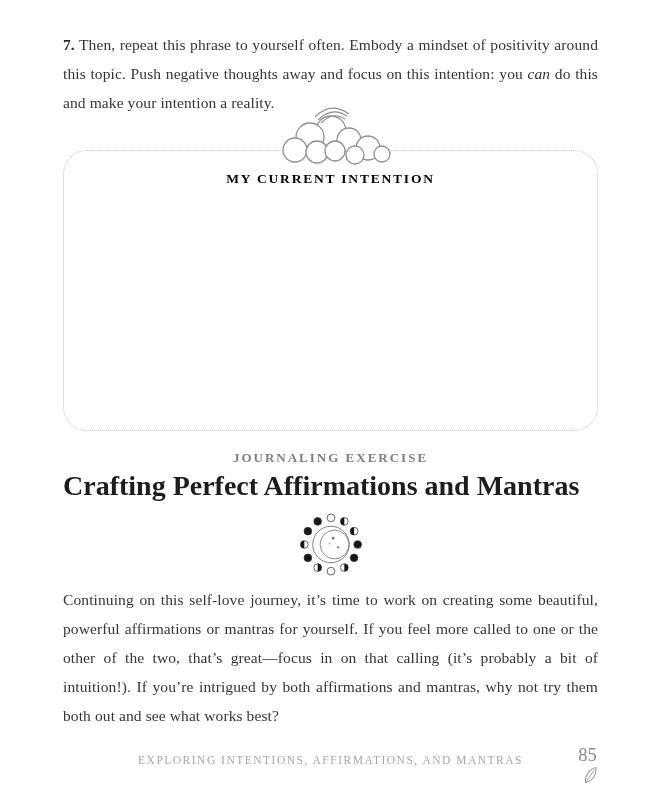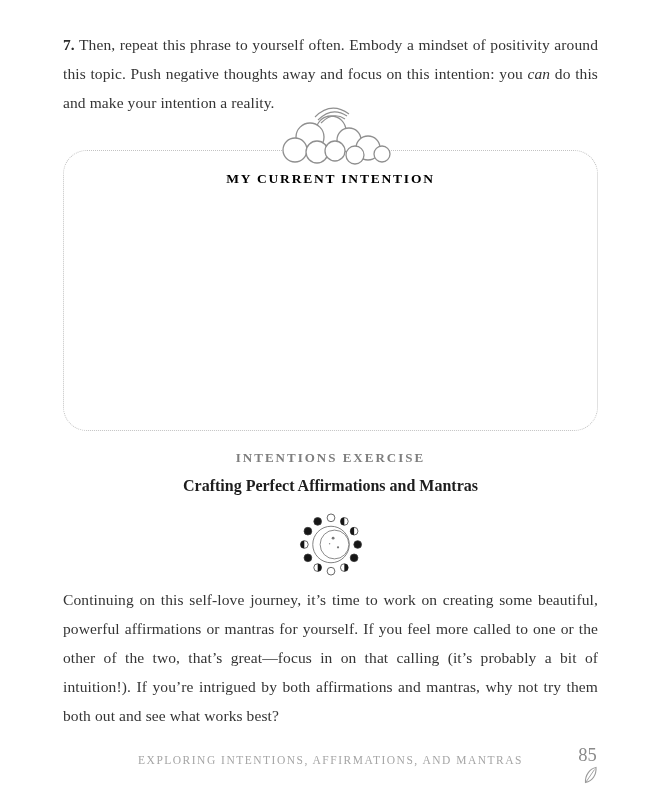--- a/index.html
+++ b/index.html
@@ -62,22 +62,22 @@
     margin-top: 18px;
     text-align: center;
     font-size: 13px;
     font-weight: bold;
     letter-spacing: 2px;
     color: #7e7e7e;
     line-height: 17px;
   }
   .exercise-title {
     margin-top: 3px;
-    text-align: center;
-    font-size: 16px;
+    text-align: left;
+    font-size: 28px;
     font-weight: bold;
     color: #1d1d1d;
     line-height: 33px;
   }
   .moon-wrap {
     margin: 6px auto 0;
     width: 86px;
     height: 73px;
     display: block;
     text-align: center;
@@ -140,21 +140,21 @@
             <path d="M53,16 Q67,2 82,12"></path>
             <path d="M56,19 Q68,7 80,15"></path>
           </g>
         </svg>
       </div>
       <div class="intention-box">
         <div class="box-label">MY CURRENT INTENTION</div>
       </div>
     </div>
 
-    <div class="kicker">INTENTIONS EXERCISE</div>
+    <div class="kicker">JOURNALING EXERCISE</div>
     <h1 class="exercise-title">Crafting Perfect Affirmations and Mantras</h1>
 
     <div class="moon-wrap">
       <svg id="moon-svg" viewBox="0 0 120 104" width="86" height="73">
         <circle cx="60" cy="52" r="26" stroke="#6a6a6a" stroke-width="1.2" fill="#ffffff"></circle>
         <circle cx="65" cy="52" r="20.5" stroke="#6a6a6a" stroke-width="1.1" fill="#ffffff"></circle>
         <circle cx="63" cy="43" r="2" fill="#777777"></circle>
         <circle cx="70" cy="56" r="1.6" fill="#777777"></circle>
         <circle cx="58" cy="51" r="1" fill="#888888"></circle>
         <g id="moon-ring">

